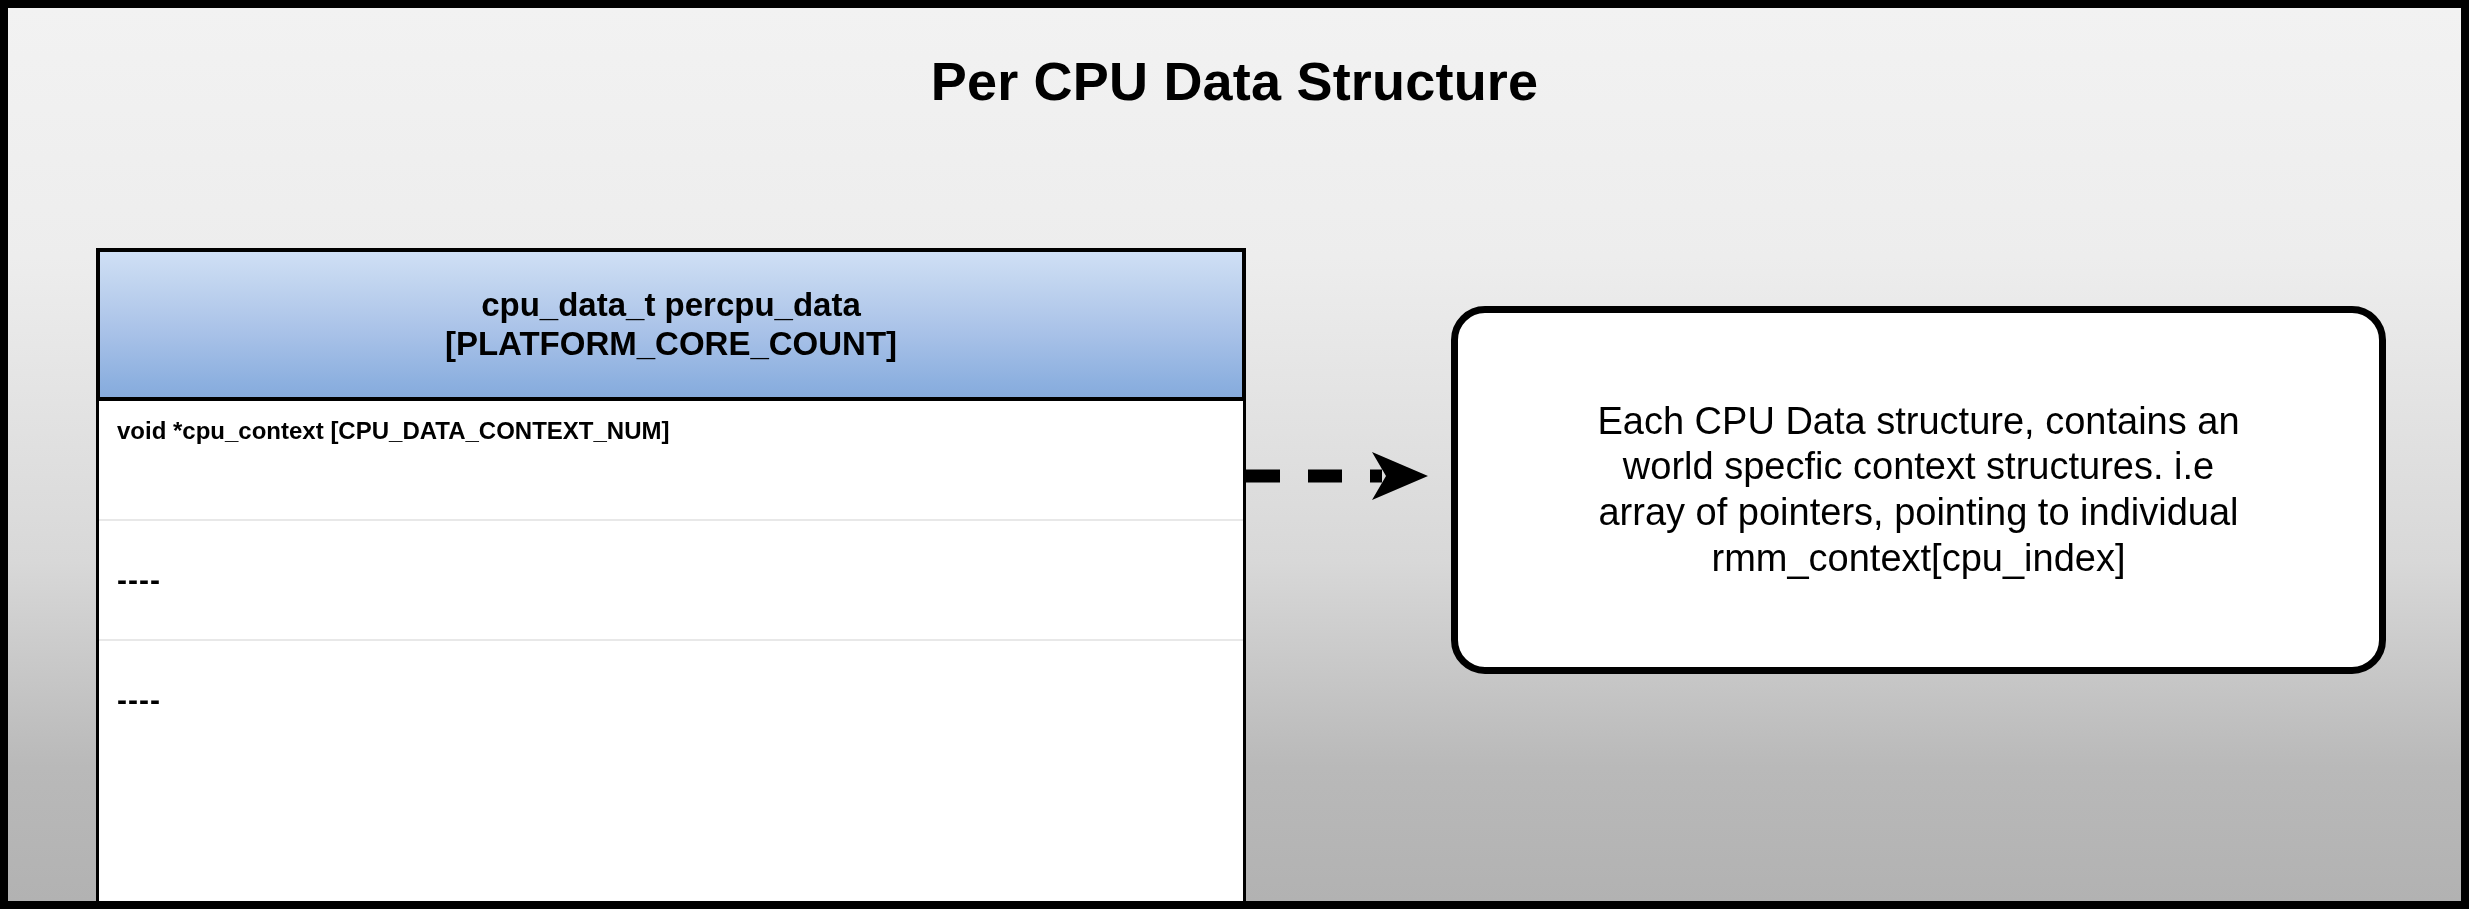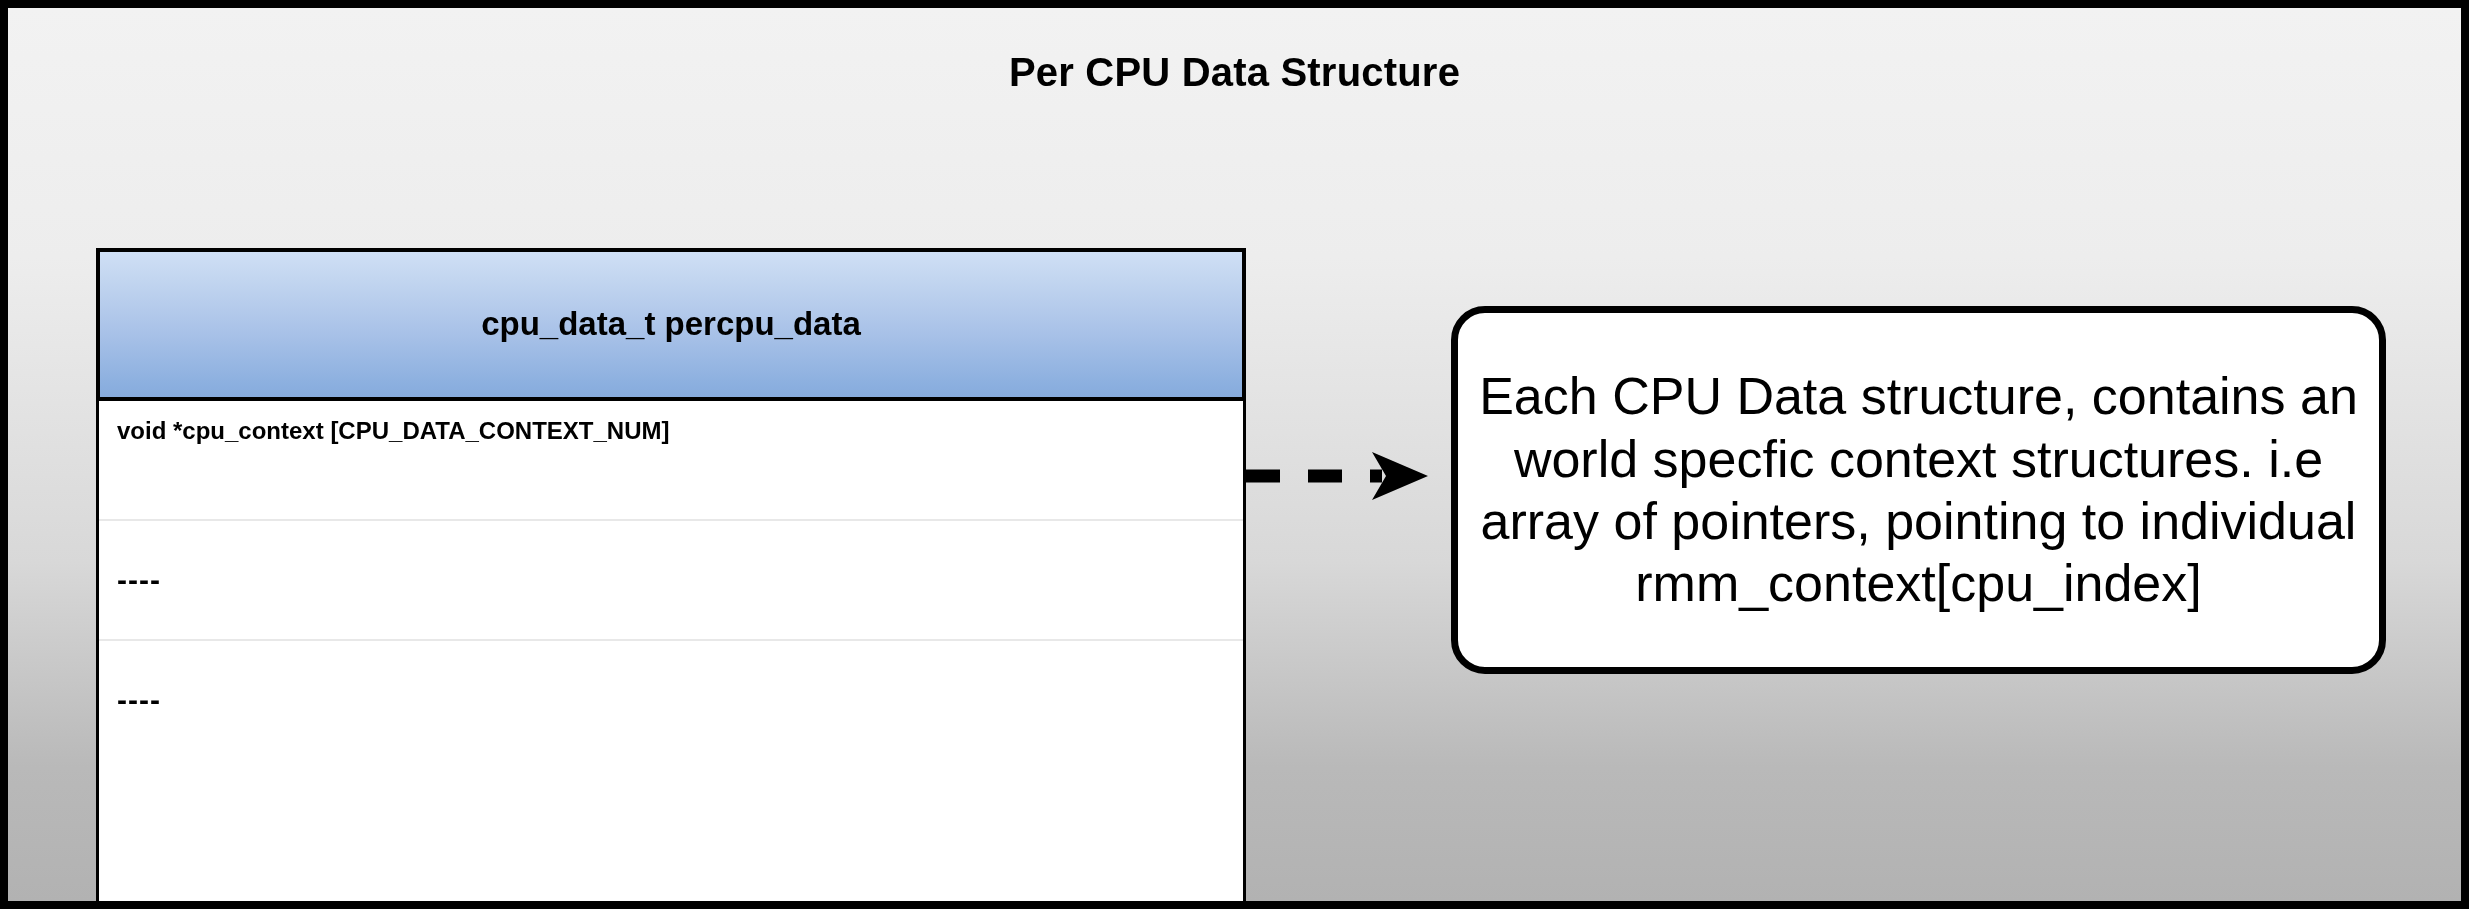--- a/index.html
+++ b/index.html
@@ -21,21 +21,21 @@
     overflow: hidden;
   }
 
   
   .slide-title {
     position: absolute;
     left: 0;
     right: 0;
     top: 42px;
     text-align: center;
-    font-size: 40px;
+    font-size: 54px;
     font-weight: bold;
     color: #000000;
     letter-spacing: 0.2px;
     white-space: nowrap;
   }
 
   
   .struct-box {
     position: absolute;
     left: 88px;
@@ -112,38 +112,39 @@
     background: #ffffff;
     border: 7px solid #000000;
     border-radius: 34px;
     display: flex;
     flex-direction: column;
     align-items: center;
     justify-content: center;
     padding: 6px 16px;
   }
   .callout-line {
-    font-size: 52px;
+    font-size: 38px;
     line-height: 1.20;
     color: #000000;
     text-align: center;
     white-space: nowrap;
   }
 </style>
 </head>
 <body>
 
 <div class="slide">
 
   <div class="slide-title">Per CPU Data Structure</div>
 
   <div class="struct-box">
 
     <div class="struct-header">
       <div class="hline">cpu_data_t percpu_data</div>
+      <div class="hline">[PLATFORM_CORE_COUNT]</div>
     </div>
 
     <div class="struct-rows">
       <div class="struct-row">void *cpu_context [CPU_DATA_CONTEXT_NUM]</div>
       <div class="struct-row dashes">----</div>
       <div class="struct-row dashes last">----</div>
     </div>
 
   </div>
 

